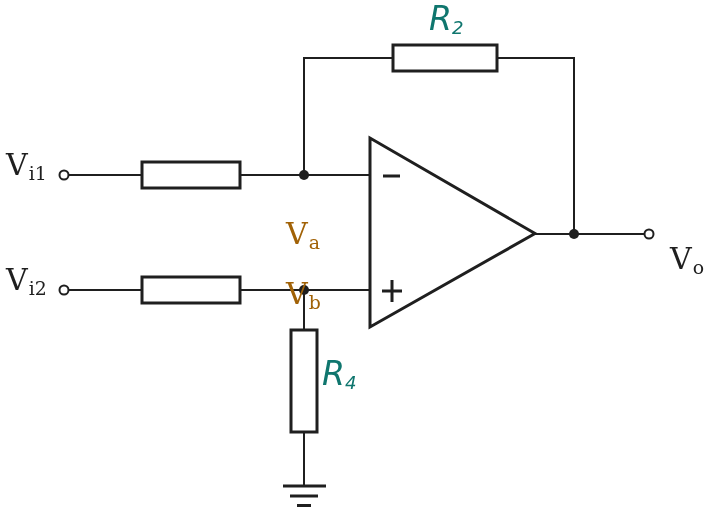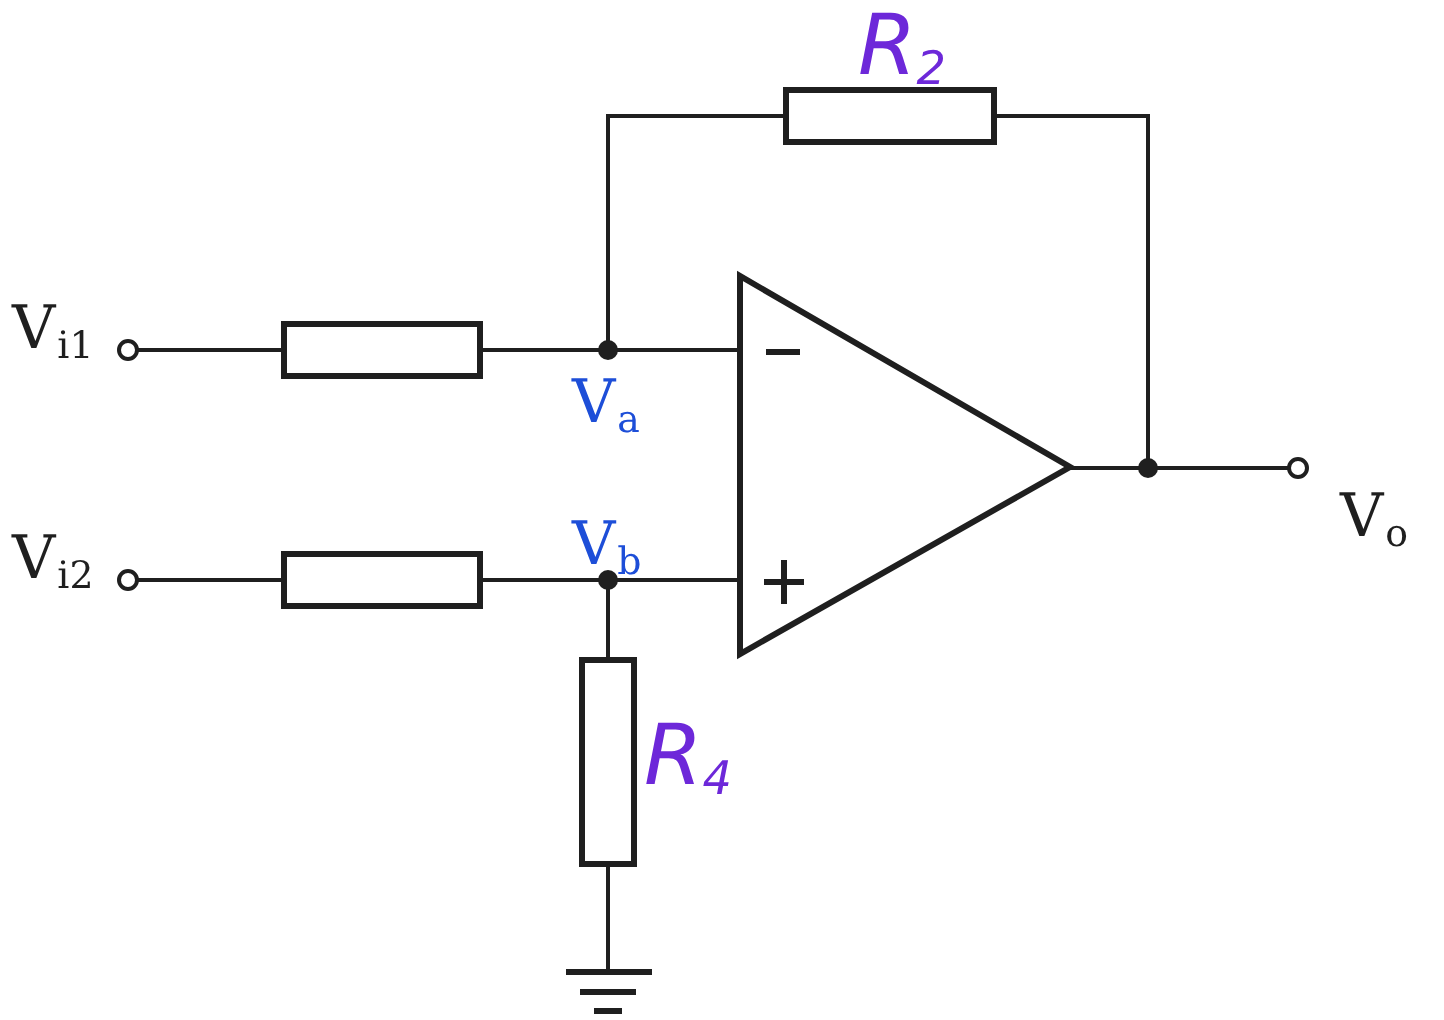--- a/index.html
+++ b/index.html
@@ -1,21 +1,21 @@
 <!DOCTYPE html>
 <html><head>
 <meta charset="utf-8">
 <style>
   html,body{margin:0;padding:0;background:#ffffff;width:722px;height:510px;overflow:hidden;}
   .canvas{position:relative;width:722px;height:510px;}
   svg{position:absolute;left:0;top:0;}
   .lbl{position:absolute;line-height:1;white-space:nowrap;}
   .v-lbl{font-family:"DejaVu Serif",serif;font-size:30px;color:#1f1f1f;}
-  .r-lbl{font-family:"DejaVu Sans",sans-serif;font-style:italic;font-size:42px;color:#6d28d9;}
-  .node-lbl{color:#1d4ed8;}
+  .r-lbl{font-family:"DejaVu Sans",sans-serif;font-style:italic;font-size:33px;color:#0f766e;}
+  .node-lbl{color:#a16207;margin-top:32px;}
   .v-lbl .sub{font-size:0.63em;vertical-align:-0.28em;margin-left:1px;}
   .r-lbl .sub{font-size:0.55em;vertical-align:-0.22em;margin-left:0px;}
 </style>
 </head>
 <body>
 
 <div class="canvas">
   <svg width="722" height="510" viewBox="0 0 722 510">
     <g stroke="#1f1f1f" stroke-width="2" fill="none">
       <line x1="68" y1="175" x2="142" y2="175"></line>
@@ -54,16 +54,16 @@
       <line x1="283" y1="486" x2="326" y2="486"></line>
       <line x1="290" y1="496" x2="318" y2="496"></line>
       <line x1="297" y1="505.5" x2="311" y2="505.5"></line>
     </g>
   </svg>
 
   <div class="lbl v-lbl" style="left:6px;top:150px;"><span>V</span><span class="sub">i1</span></div>
   <div class="lbl v-lbl" style="left:6px;top:265px;"><span>V</span><span class="sub">i2</span></div>
   <div class="lbl v-lbl" style="left:670px;top:230px;margin-top:14px;"><span>V</span><span class="sub">o</span></div>
   <div class="lbl v-lbl node-lbl" style="left:286px;top:187px;"><span>V</span><span class="sub">a</span></div>
-  <div class="lbl v-lbl node-lbl" style="left:286px;top:258px;"><span>V</span><span class="sub">b</span></div>
+  <div class="lbl v-lbl node-lbl" style="left:286px;top:247px;"><span>V</span><span class="sub">b</span></div>
   <div class="lbl r-lbl" style="left:429px;top:2px;"><span>R</span><span class="sub">2</span></div>
   <div class="lbl r-lbl" style="left:322px;top:357px;"><span>R</span><span class="sub">4</span></div>
 </div>
 
 </body></html>

